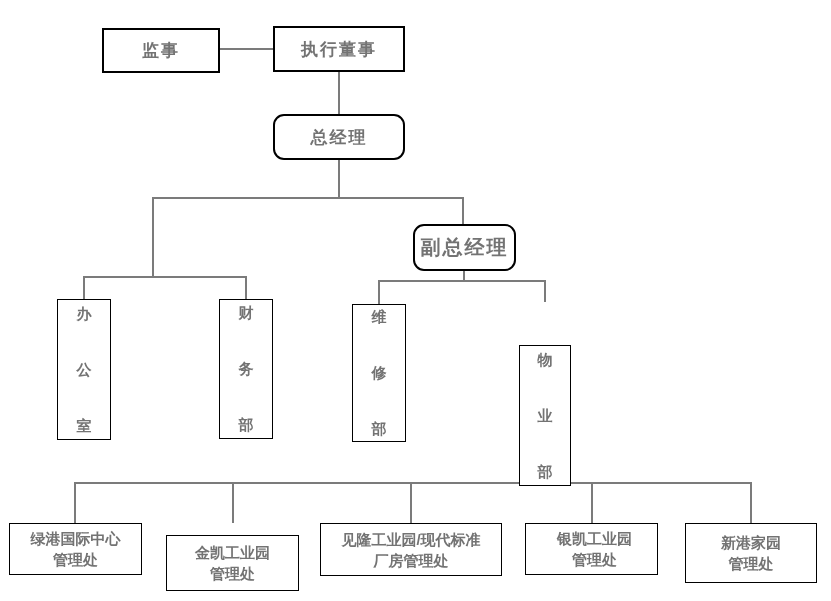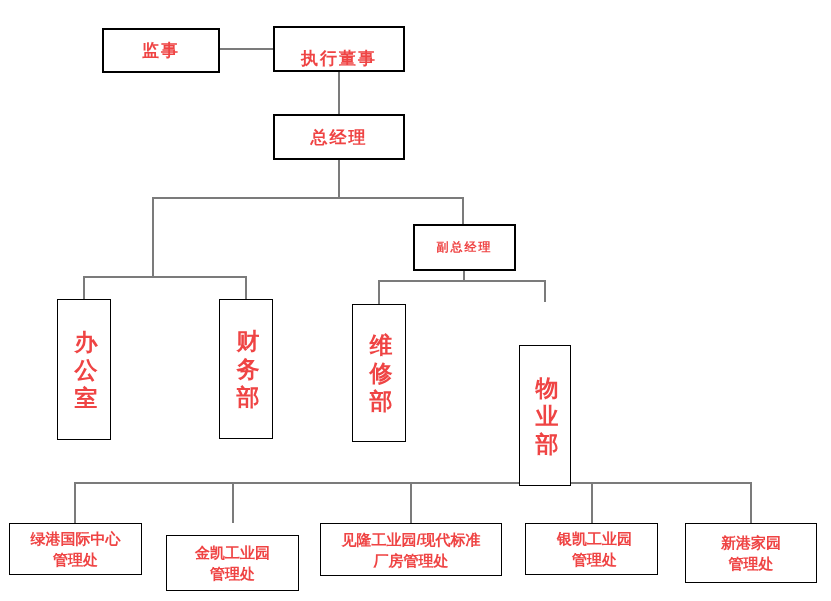--- a/index.html
+++ b/index.html
@@ -10,48 +10,48 @@
     background: #ffffff;
     font-family: "Liberation Sans", sans-serif;
     overflow: hidden;
   }
   #wires { position: absolute; left: 0; top: 0; width: 831px; height: 601px; }
   .node {
     position: absolute;
     box-sizing: border-box;
     background: #ffffff;
     border: 2px solid #000000;
-    color: #ef4444;
+    color: #737373;
     font-weight: bold;
     display: flex;
     align-items: center;
     justify-content: center;
     text-align: center;
   }
   .lvl1 { font-size: 17px; letter-spacing: 2px; }
   .dept { border-width: 1.5px; }
   .dept .vlabel {
     width: 19px;
-    font-size: 23px;
-    line-height: 28px;
+    font-size: 15px;
+    line-height: 56px;
     word-break: break-all;
     text-align: center;
   }
   .branch {
     border-width: 1.5px;
     font-size: 15px;
     flex-direction: column;
     line-height: 21px;
     text-align: right;
   }
   
   .n-supervisor { left: 102px; top: 28px;  width: 118px; height: 45px; }
-  .n-exec       { left: 273px; top: 26px;  width: 132px; height: 46px; align-items: flex-end; }
-  .n-gm         { left: 273px; top: 114px; width: 132px; height: 46px; }
-  .n-dgm        { left: 413px; top: 224px; width: 103px; height: 47px; font-size:12px; }
+  .n-exec       { left: 273px; top: 26px;  width: 132px; height: 46px; }
+  .n-gm         { left: 273px; top: 114px; width: 132px; height: 46px; border-radius: 11px; }
+  .n-dgm        { left: 413px; top: 224px; width: 103px; height: 47px; font-size:20px;border-radius:11px; }
   .n-office     { left: 57px;  top: 299px; width: 54px;  height: 141px; }
   .n-finance    { left: 219px; top: 299px; width: 54px;  height: 140px; }
   .n-maint      { left: 352px; top: 304px; width: 54px;  height: 138px; }
   .n-property   { left: 519px; top: 301px; width: 52px;  height: 141px; margin-top: 44px; }
   .n-b1 { left: 9px;   top: 523px; width: 133px; height: 52px; }
   .n-b2 { left: 166px; top: 535px; width: 133px; height: 56px; }
   .n-b3 { left: 320px; top: 523px; width: 182px; height: 53px; }
   .n-b4 { left: 525px; top: 523px; width: 133px; height: 52px; padding-left: 6px; }
   .n-b5 { left: 685px; top: 523px; width: 132px; height: 60px; }
 </style>

